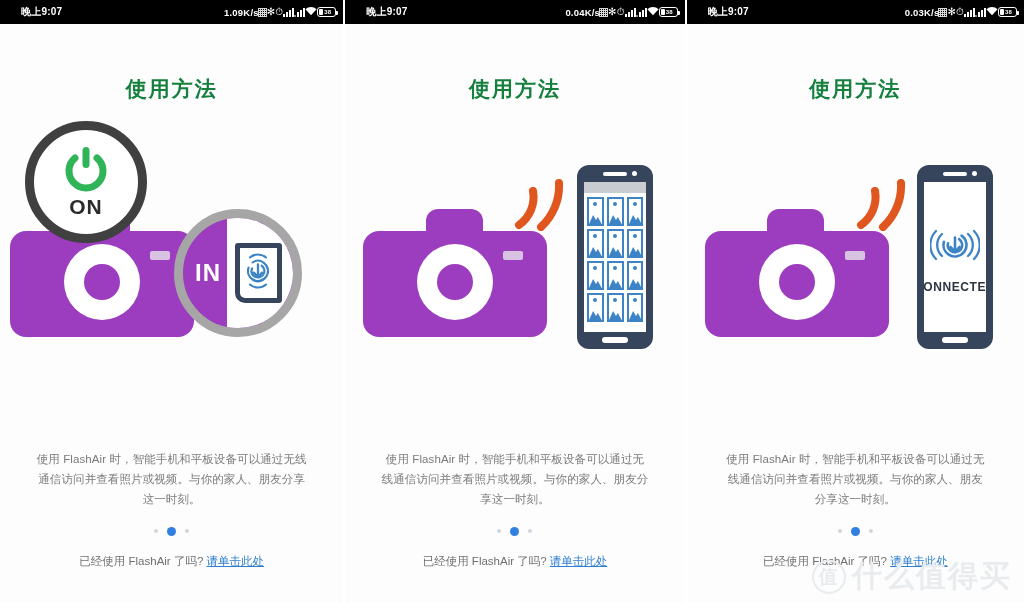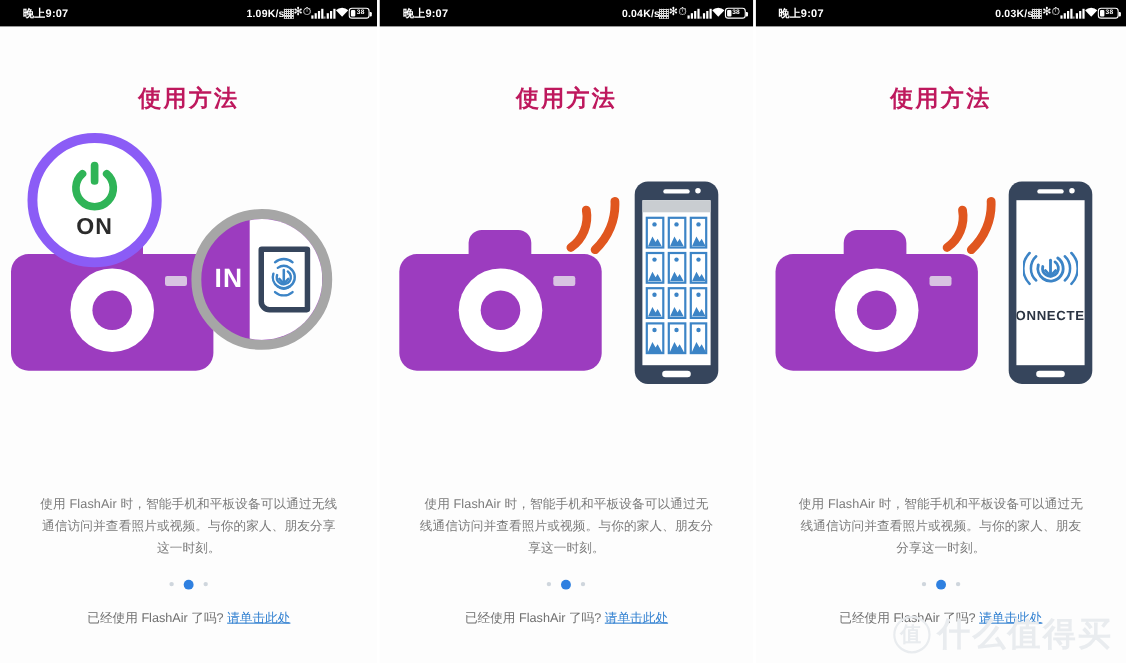--- a/index.html
+++ b/index.html
@@ -71,21 +71,21 @@
   .battery span{
     font-size:6px;font-weight:bold;color:#fff;line-height:1;margin-left:1px;
   }
   .battery i{
     display:block;width:4px;height:6px;background:#fff;border-radius:1px;
   }
 
   
   .title{
     text-align:center;
-    color:#be185d;
+    color:#15803d;
     font-size:21px;
     font-weight:bold;
     letter-spacing:2px;
     margin-top:51px;
     flex:0 0 auto;
   }
 
   
   .stage{
     position:relative;
@@ -116,21 +116,21 @@
   .cam-flash{
     position:absolute;right:13%;top:33%;
     width:20px;height:9px;border-radius:2px;
     background:#d8c3e2;
   }
 
   
   .power{
     position:absolute;
     width:122px;height:122px;border-radius:50%;
-    background:#ffffff;border:9px solid #8b5cf6;
+    background:#ffffff;border:9px solid #404040;
     box-sizing:border-box;
     display:flex;flex-direction:column;align-items:center;justify-content:center;
     z-index:3;
   }
   .power svg{display:block;}
   .power .on{
     font-size:21px;font-weight:bold;color:#2b2b2b;letter-spacing:1px;
     margin-top:-2px;
   }
 
@@ -312,21 +312,21 @@
       <div class="power" style="left:25px;top:10px;">
         <span>
           <svg width="52" height="52" viewBox="0 0 52 52">
             <path d="M15 13 A17 17 0 1 0 37 13" fill="none" stroke="#2fb457" stroke-width="7" stroke-linecap="round"></path>
             <rect x="22.5" y="2" width="7" height="21" rx="3.5" fill="#2fb457"></rect>
           </svg>
         </span>
         <span class="on">ON</span>
       </div>
 
-      <div class="incircle" style="left:174px;top:79px;">
+      <div class="incircle" style="left:174px;top:98px;">
         <div class="cardwrap">
           <div class="sdcard">
             <span>
               <svg width="34" height="40" viewBox="0 0 34 40">
                 <g fill="none" stroke="#3c84c6" stroke-linecap="round">
                   <path d="M9 6.5 A12 12 0 0 1 25 6.5" stroke-width="2.1"></path>
                   <path d="M9 33.5 A12 12 0 0 0 25 33.5" stroke-width="2.1"></path>
                   <path d="M11.5 11.5 A9.5 9.5 0 0 1 22.5 11.5" stroke-width="2.1"></path>
                   <path d="M11.5 28.5 A9.5 9.5 0 0 0 22.5 28.5" stroke-width="2.1"></path>
                   <circle cx="17" cy="20" r="10" stroke-width="2.2" stroke-dasharray="44 19" transform="rotate(-55 17 20)"></circle>

